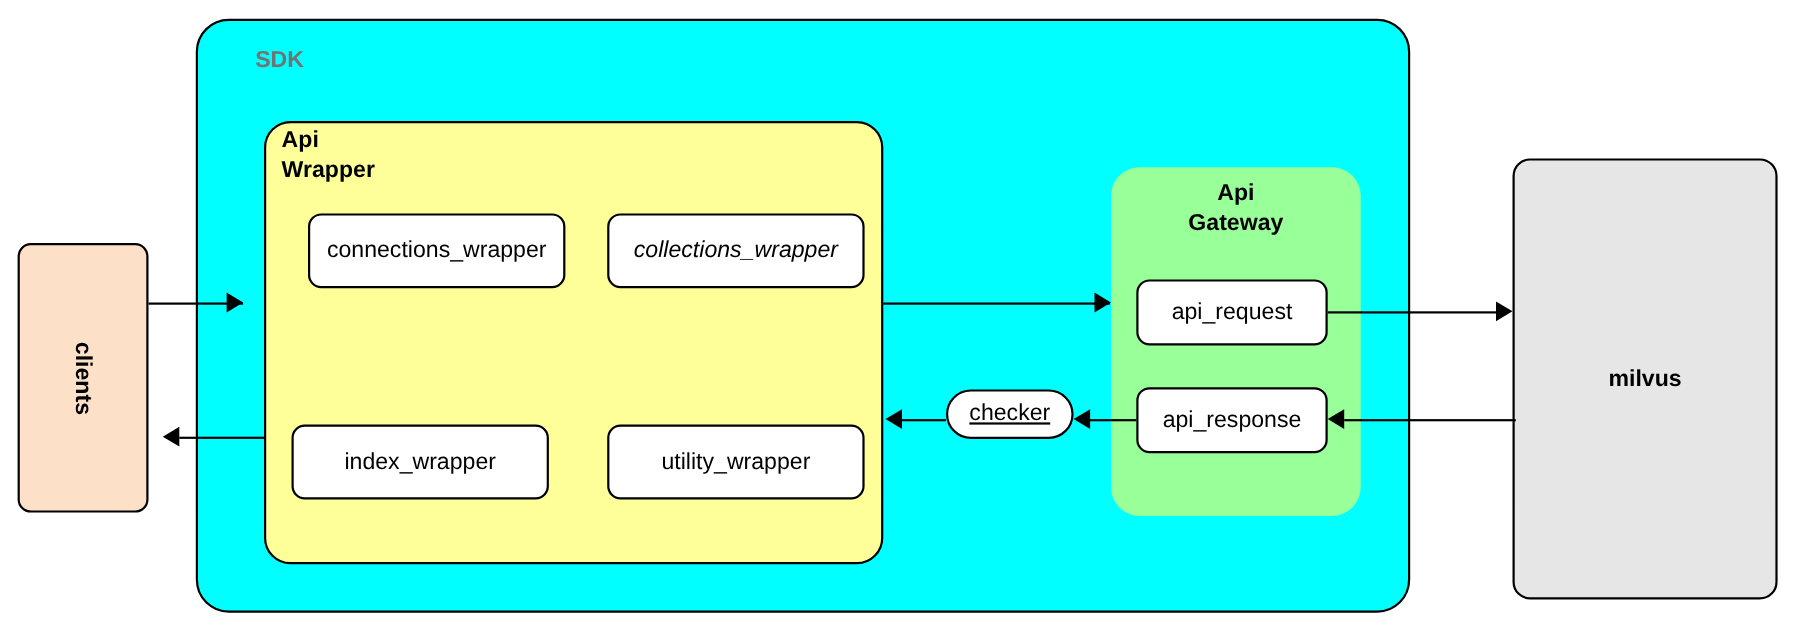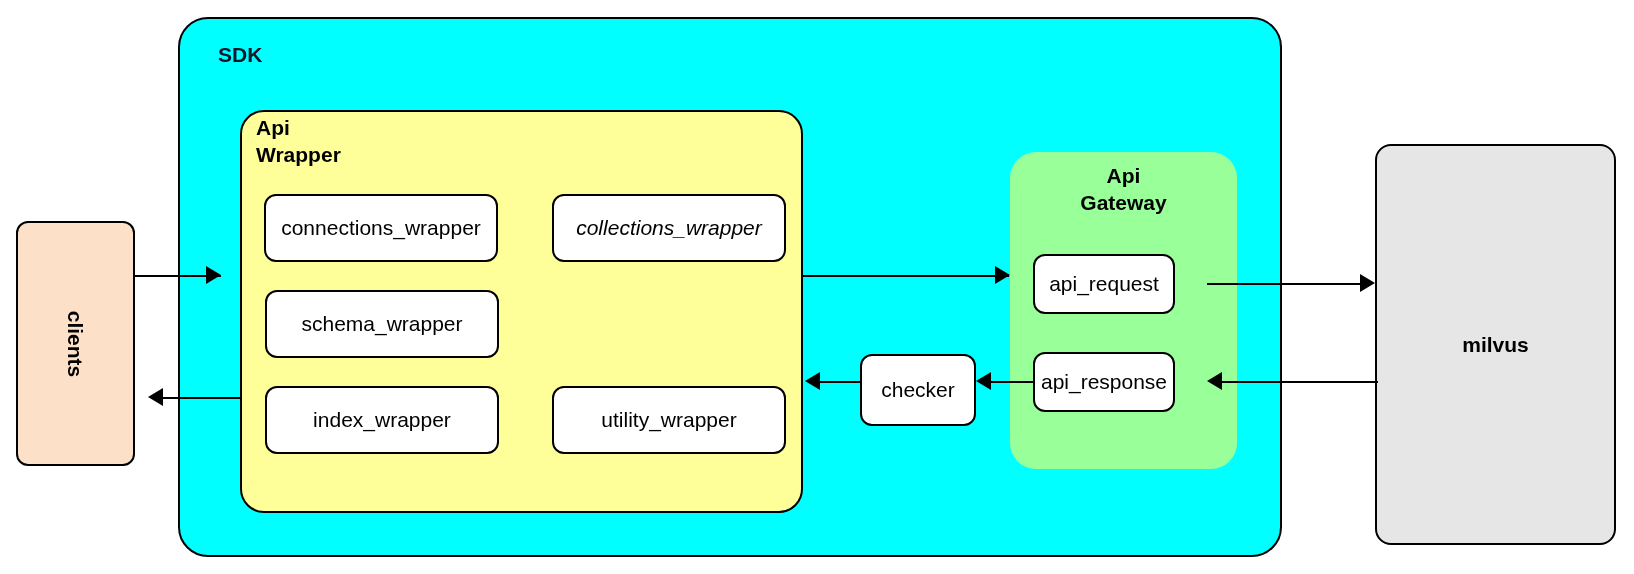--- a/index.html
+++ b/index.html
@@ -41,25 +41,25 @@
     left: 178px;
     top: 17px;
     width: 1104px;
     height: 540px;
     background: #00ffff;
     border: 2px solid #000000;
     border-radius: 30px;
   }
   #sdk-title {
     position: absolute;
-    left: 218px;
+    left: 232px;
     top: 43px;
     font-size: 21px;
     font-weight: bold;
-    color: #0f172a;
+    color: #737373;
   }
 
   
   #api-wrapper-container {
     left: 240px;
     top: 110px;
     width: 563px;
     height: 403px;
     background: #ffff99;
     border: 2px solid #000000;
@@ -103,36 +103,37 @@
     top: 163px;
     width: 207px;
     font-size: 21px;
     font-weight: bold;
     color: #000000;
     text-align: center;
     line-height: 1.28;
     white-space: pre-line;
   }
   .gateway-cell {
-    width: 142px;
+    width: 174px;
     height: 60px;
     background: #ffffff;
     border: 2px solid #000000;
     border-radius: 12px;
   }
   .gateway-cell .label-center { font-size: 21px; }
 
   
   #checker-box {
     left: 860px;
     top: 354px;
     width: 116px;
-    height: 72px;
-    background: #ffffff;
-    border-radius: 12px;
+    height: 45px;
+    background: #ffffff;
+    border-radius: 24px;
+    text-decoration: underline;
   }
 
   
   #clients-box {
     left: 16px;
     top: 221px;
     width: 119px;
     height: 245px;
     background: #fde0c8;
     border-radius: 12px;
@@ -189,25 +190,22 @@
     <span id="clients-label">clients</span>
   </div>
 
   <div class="box" id="sdk-container"></div>
   <div id="sdk-title">SDK</div>
 
   <div class="box" id="api-wrapper-container"></div>
   <div id="api-wrapper-title">Api
 Wrapper</div>
 
-  <div class="box wrapper-cell" style="left:264px; top:194px;">
+  <div class="box wrapper-cell" style="left:280px; top:194px;">
     <span class="label-center">connections_wrapper</span>
-  </div>
-  <div class="box wrapper-cell" style="left:265px; top:290px;">
-    <span class="label-center">schema_wrapper</span>
   </div>
   <div class="box wrapper-cell" style="left:265px; top:386px;">
     <span class="label-center">index_wrapper</span>
   </div>
 
   <div class="box wrapper-cell" style="left:552px; top:194px;font-style:italic;">
     <span class="label-center">collections_wrapper</span>
   </div>
   <div class="box wrapper-cell" style="left:552px; top:386px;justify-content:center;">
     <span class="label-center">utility_wrapper</span>

